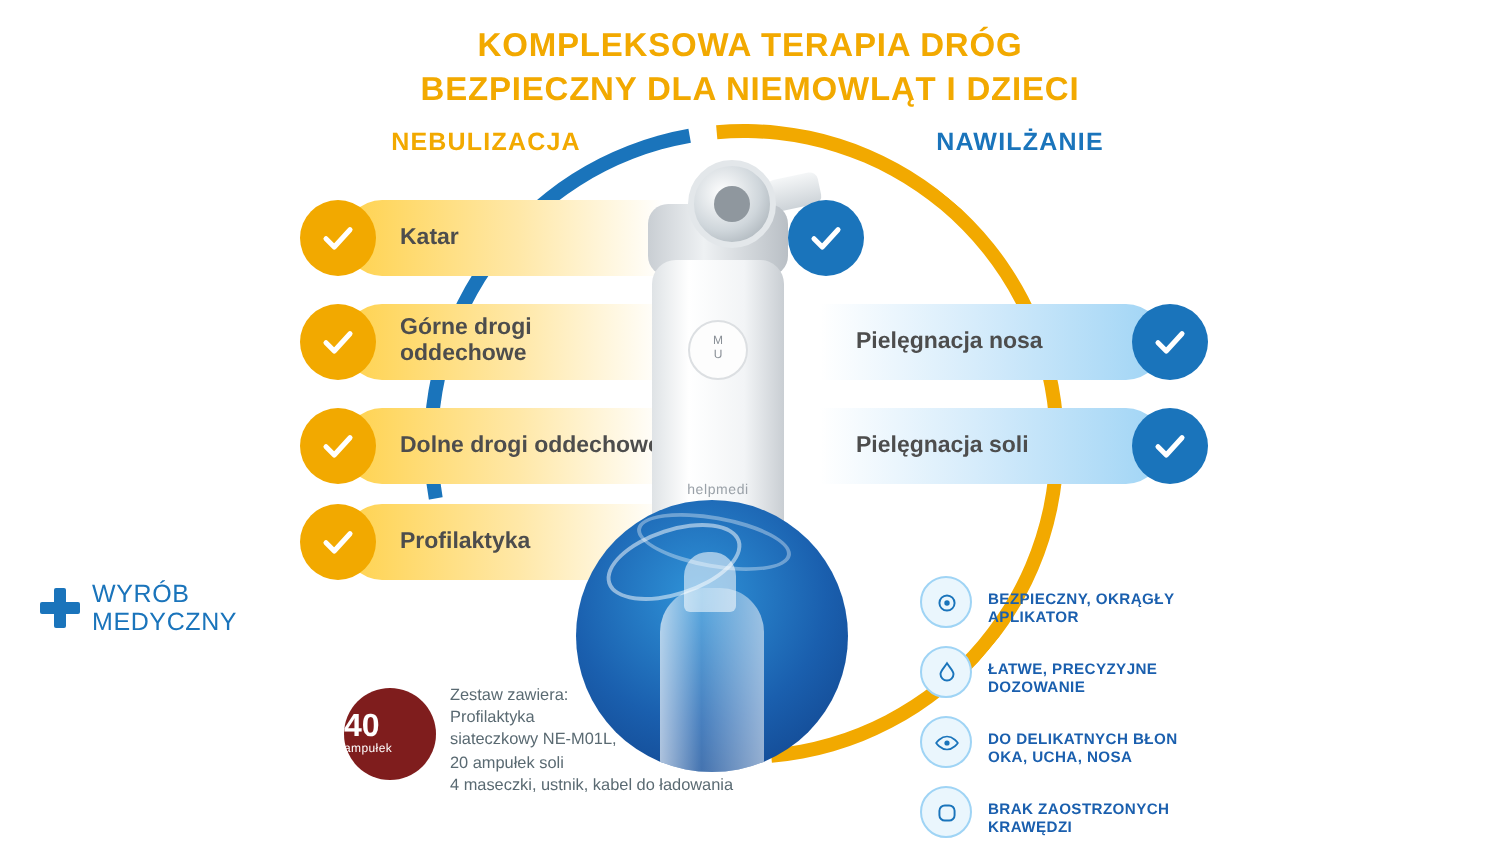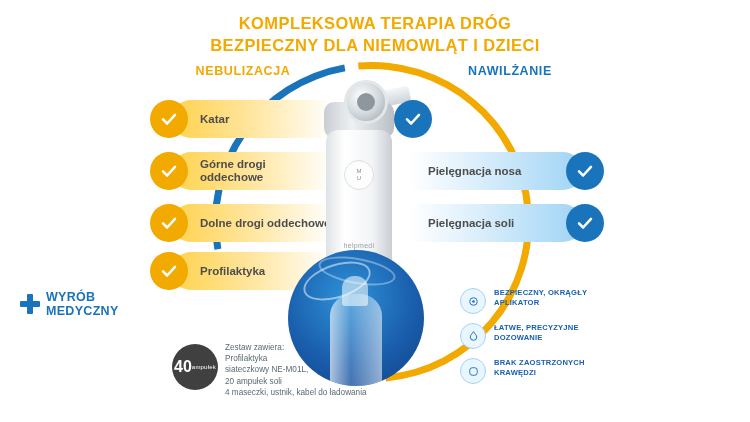--- a/index.html
+++ b/index.html
@@ -225,32 +225,32 @@
   .med-cross {
     position: relative;
     width: 20px; height: 20px;
     margin-right: 6px;
   }
   .med-cross:before, .med-cross:after {
     content: ""; position: absolute; background: #1a74bb; border-radius: 1px;
   }
   .med-cross:before { left: 7px; top: 0; width: 6px; height: 20px; }
   .med-cross:after  { left: 0; top: 7px; width: 20px; height: 6px; }
-  .med-text { font-size: 12.5px; font-weight: bold; line-height: 14px; letter-spacing: 0.3px; }
+  .med-text { font-size: 12.5px; font-weight: normal; line-height: 14px; letter-spacing: 0.3px; }
 
   
   .amp-circle {
     position: absolute;
     left: 172px; top: 344px;
     width: 46px; height: 46px;
     border-radius: 50%;
-    background: #404040;
+    background: #7f1d1d;
     color: #ffffff;
-    display: flex; 
-    align-items: center; justify-content: center;
+    display: flex; flex-direction: column;
+    justify-content: center;
   }
   .amp-num { font-size: 16px; font-weight: bold; line-height: 16px; }
   .amp-label { font-size: 6px; letter-spacing: 0.2px; }
 
   
   .kit {
     position: absolute;
     left: 225px; top: 342px;
     width: 150px;
     font-size: 8.2px;
@@ -260,21 +260,21 @@
   .kit .kit-line { display: block; }
 
   
   .benefits {
     position: absolute;
     left: 460px; top: 288px;
     width: 270px;
   }
   .benefit {
     display: flex;
-    align-items: flex-start;
+    align-items: flex-end;
     margin-bottom: 9px;
   }
   .benefit .b-icon {
     width: 26px; height: 26px;
     border-radius: 50%;
     border: 1px solid #9fd4f5;
     background: #eaf6fd;
     display: flex; align-items: center; justify-content: center;
     flex: 0 0 26px;
     margin-right: 8px;
@@ -423,20 +423,32 @@
           </svg>
       </span>
       <span class="b-text">
         <span>ŁATWE, PRECYZYJNE</span><br>
         <span>DOZOWANIE</span>
       </span>
     </div>
     <div class="benefit">
       <span class="b-icon">
         <svg viewBox="0 0 24 24">
+            <path d="M2 12s4-6 10-6 10 6 10 6-4 6-10 6S2 12 2 12z" fill="none" stroke="#1a74bb" stroke-width="1.6"></path>
+            <circle cx="12" cy="12" r="2.4" fill="#1a74bb"></circle>
+          </svg>
+      </span>
+      <span class="b-text">
+        <span>DO DELIKATNYCH BŁON</span><br>
+        <span>OKA, UCHA, NOSA</span>
+      </span>
+    </div>
+    <div class="benefit">
+      <span class="b-icon">
+        <svg viewBox="0 0 24 24">
             <rect x="5" y="5" width="14" height="14" rx="5" fill="none" stroke="#1a74bb" stroke-width="1.8"></rect>
           </svg>
       </span>
       <span class="b-text">
         <span>BRAK ZAOSTRZONYCH</span><br>
         <span>KRAWĘDZI</span>
       </span>
     </div>
   </div>
 

